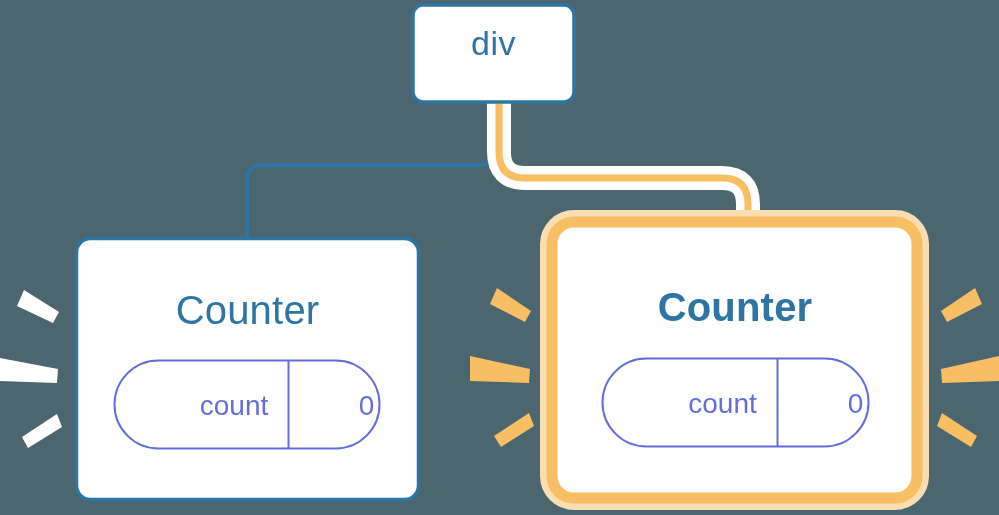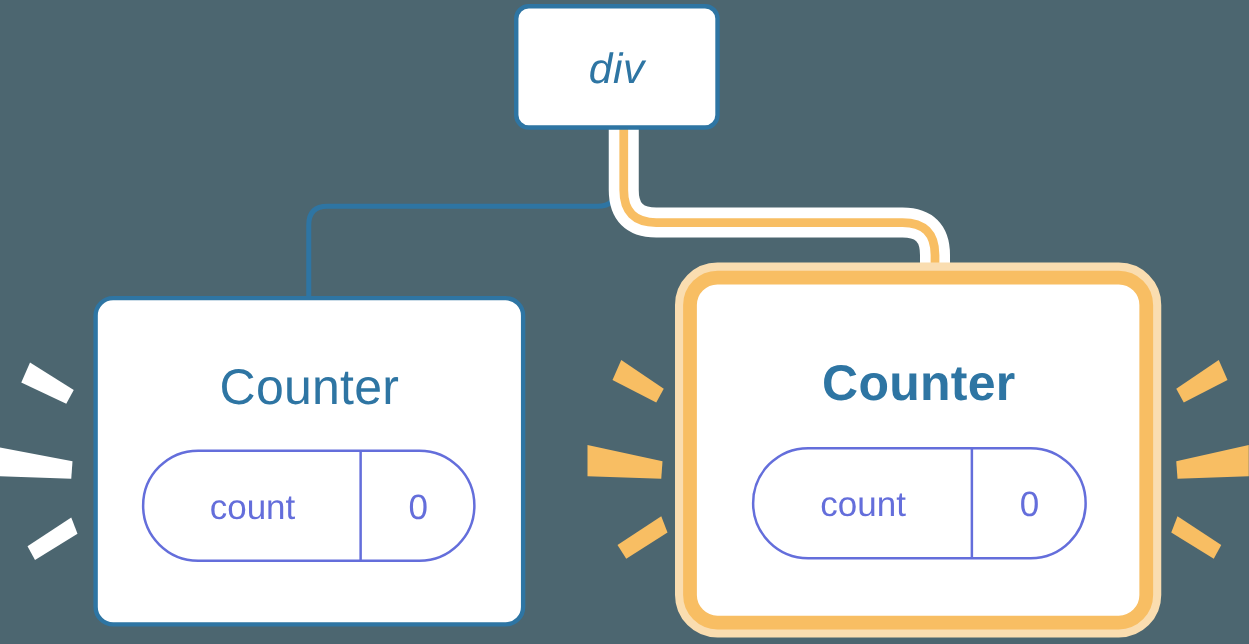--- a/index.html
+++ b/index.html
@@ -29,20 +29,21 @@
     font-size:40px;
     font-weight:400;
     letter-spacing:0.2px;
   }
   .counter-title.bold{font-weight:700;}
   .pill-text{
     color:#646EDB;
     font-size:28px;
     font-weight:400;
     white-space:nowrap;
+    padding-left:32px;
   }
 </style>
 </head>
 <body>
 
 <div id="stage">
 
   <svg class="layer" viewBox="0 0 999 515">
 
     <g>
@@ -98,21 +99,21 @@
       <rect x="546" y="216" width="377" height="288" rx="28" ry="28" fill="none" stroke="#FADDB0" stroke-width="12"></rect>
       <rect x="552" y="222" width="365" height="276" rx="22" ry="22" fill="#FFFFFF" stroke="#F8BE63" stroke-width="11"></rect>
 
       <g>
         <rect x="602.5" y="358.5" width="266" height="88" rx="44" ry="44" fill="#FFFFFF" stroke="#646EDB" stroke-width="2"></rect>
         <line x1="777.5" y1="358.5" x2="777.5" y2="446.5" stroke="#646EDB" stroke-width="2"></line>
       </g>
     </g>
   </svg>
 
-  <div class="node-label div-title" style="left:413px;top:36px;width:161px;font-style:italic;">div</div>
+  <div class="node-label div-title" style="left:413px;top:24px;width:161px;">div</div>
 
   <div class="node-label counter-title" style="left:76px;top:288px;width:343px;">Counter</div>
 
   <div class="node-label pill-text" style="left:115px;top:390px;width:174px;">count</div>
 
   <div class="node-label pill-text" style="left:289px;top:390px;width:91px;">0</div>
 
   <div class="node-label counter-title bold" style="left:552px;top:285px;width:366px;">Counter</div>
 
   <div class="node-label pill-text" style="left:603px;top:388px;width:175px;">count</div>

